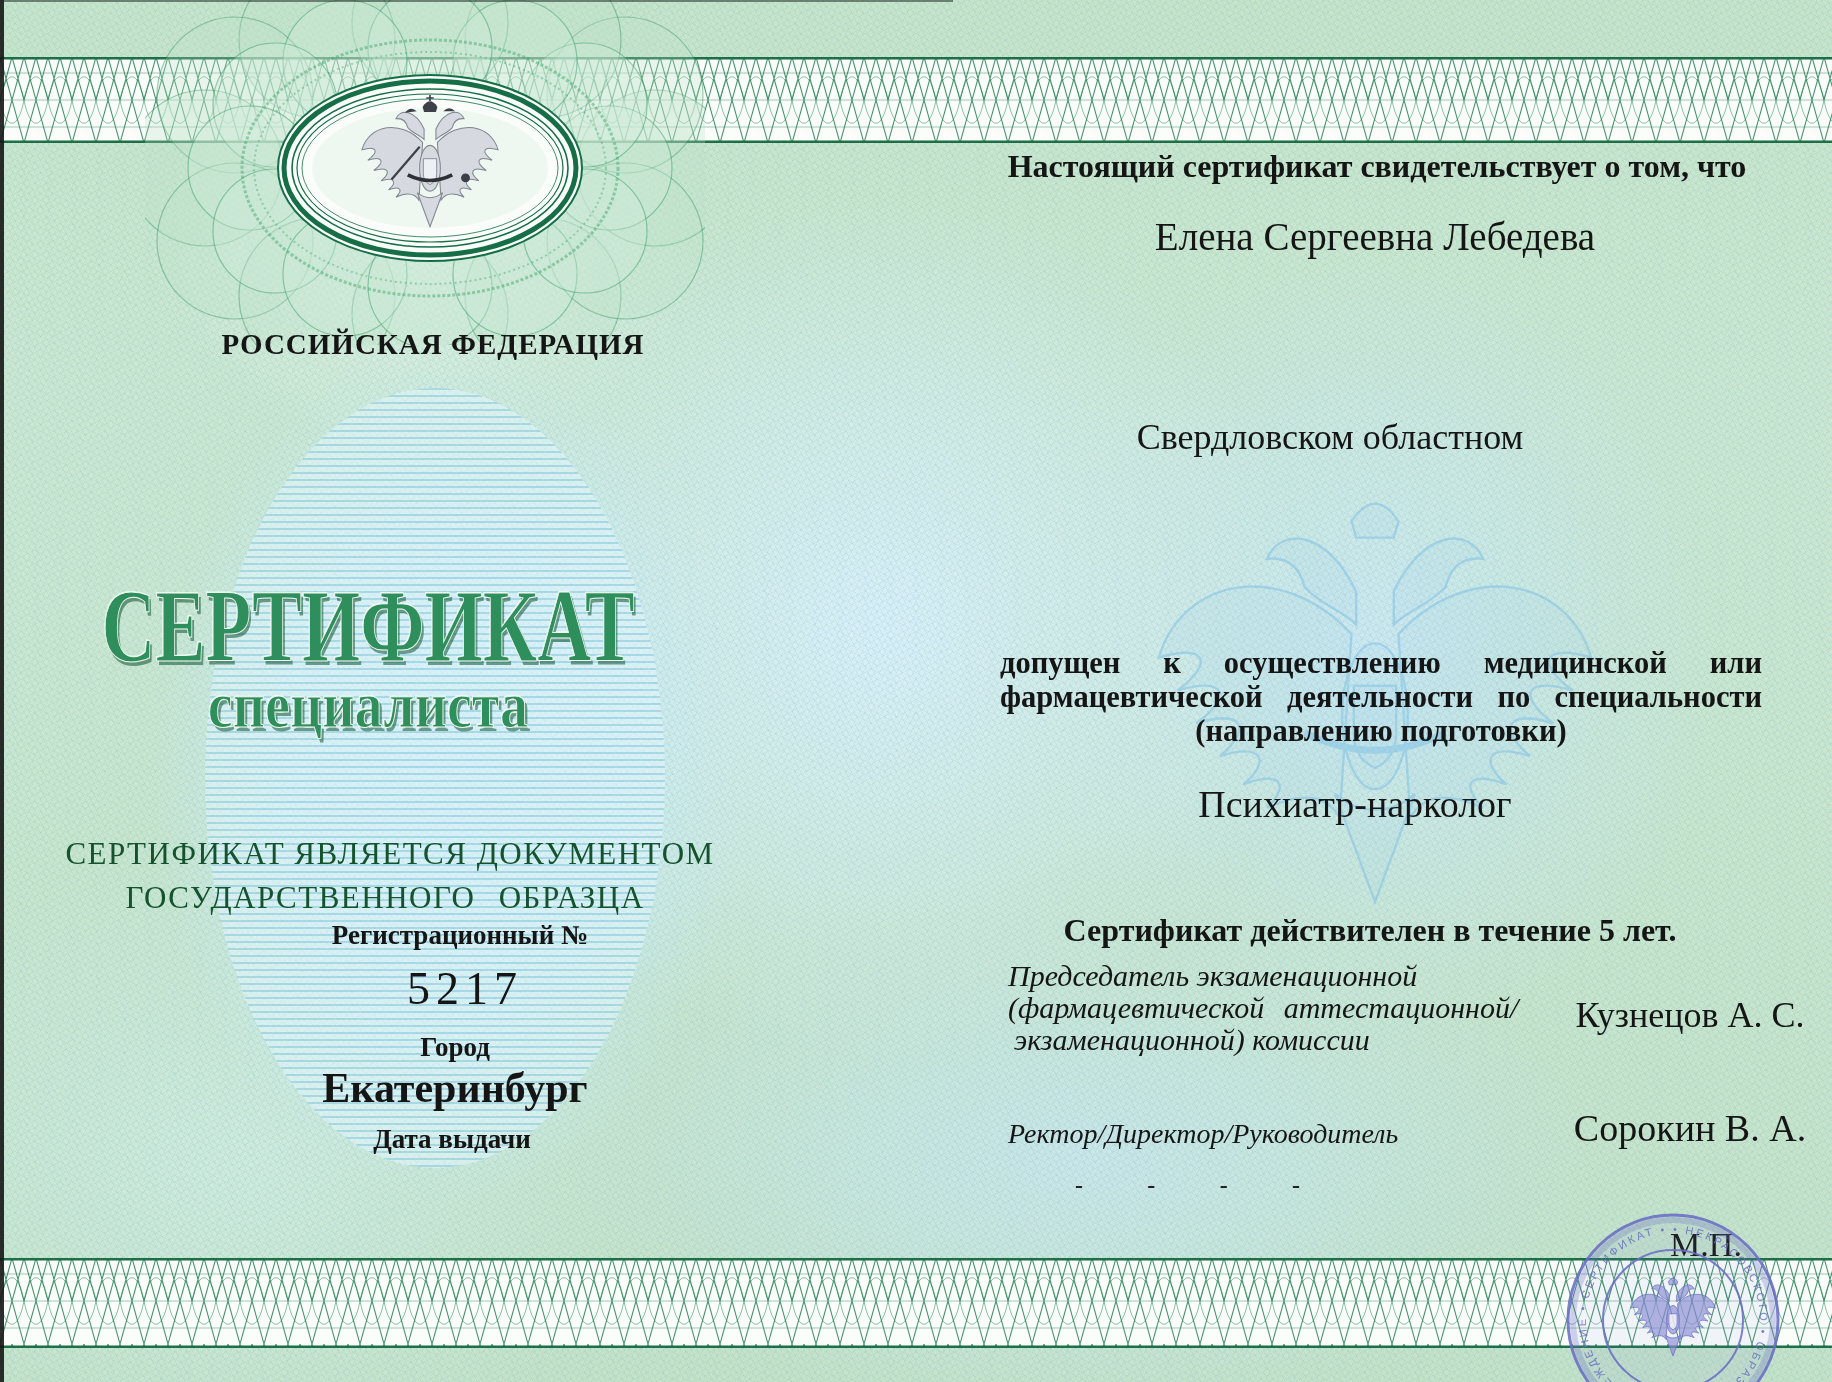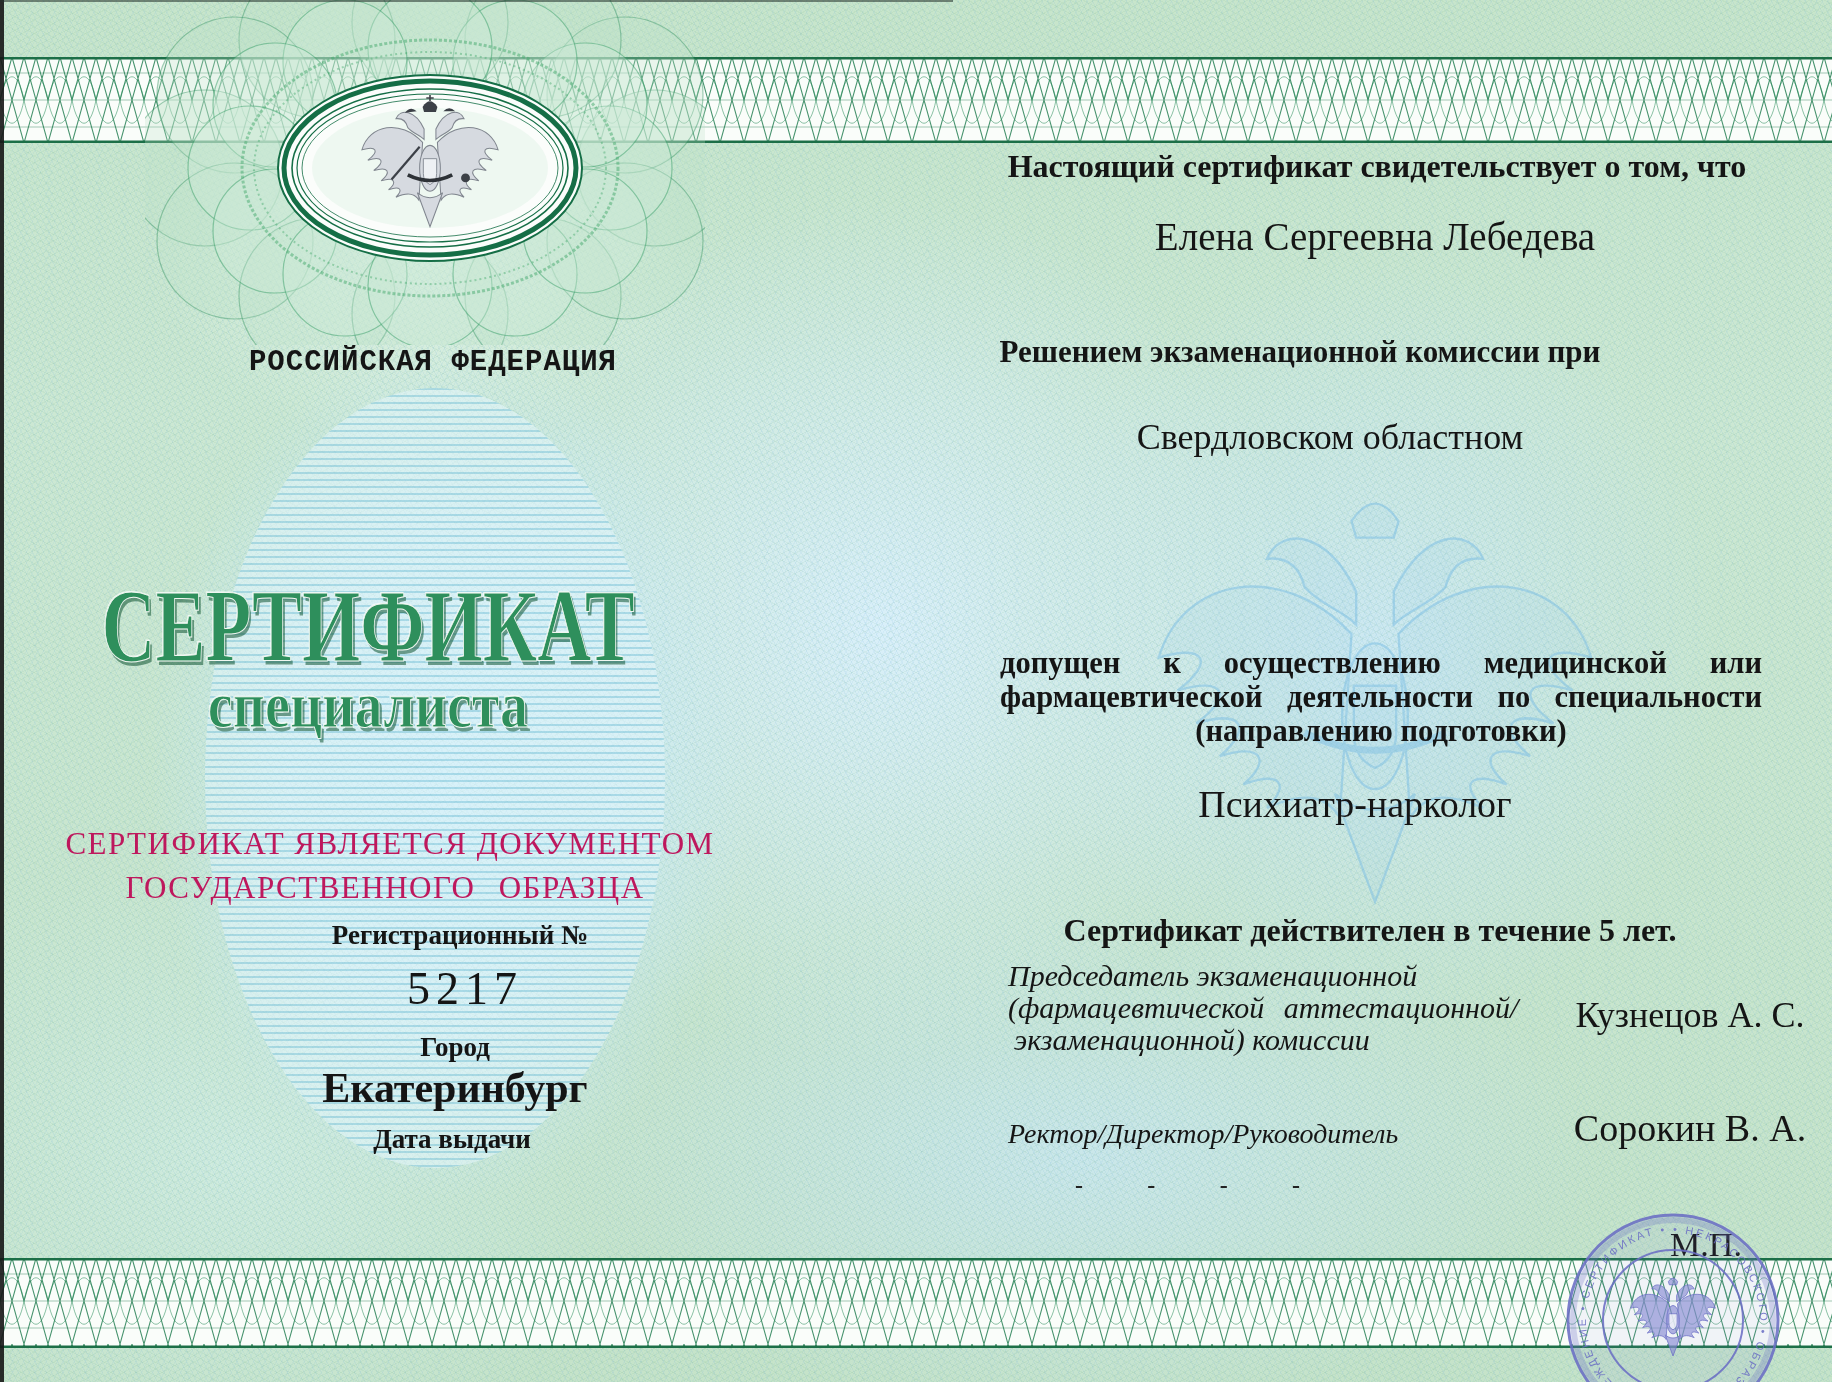--- a/index.html
+++ b/index.html
@@ -35,21 +35,21 @@
   .band{position:absolute;left:0;width:1832px;}
   .band.top{top:57px;height:86px;}
   .band.bottom{top:1258px;height:90px;}
   .oval-waves{
     position:absolute;left:205px;top:388px;width:460px;height:780px;border-radius:50%;
     background-color:rgba(228,246,251,.55);
     background-image:repeating-linear-gradient(180deg, rgba(58,163,196,.30) 0 2px, rgba(255,255,255,0) 2px 7px);
   }
   .wm{position:absolute;opacity:.55;}
   .t{position:absolute;white-space:nowrap;transform:translateX(-50%);}
-  .green{color:#be185d;}
+  .green{color:#14532d;margin-top:10px;}
   .country{font-size:29px;font-weight:700;letter-spacing:1px;}
   .title-main{
     font-size:104px;font-weight:700;line-height:1;color:#2e8f5c;
     transform:translateX(-50%) scaleX(.72);
     -webkit-text-stroke:1px #f0f7f1;
     text-shadow:3px 4px 0 rgba(14,84,50,.55), -1px -1px 0 rgba(255,255,255,.75);
   }
   .title-sub{
     font-size:66px;font-weight:700;line-height:1;color:#2e8f5c;
     transform:translateX(-50%) scaleX(.85);
@@ -176,39 +176,38 @@
       <path d="M-10,-88 q10,-15 20,0 l-2,7 h-16 Z" fill="#3c4047"></path>
       <path d="M0,-96 v-8 M-5,-100 h10" stroke="#3c4047" stroke-width="2.2" fill="none"></path>
       <path d="M-34,-80 q8,-10 16,-2 Z M18,-82 q8,-8 16,0 Z" fill="#3c4047"></path>
       <path d="M-14,-34 L-52,10" stroke="#3c4047" stroke-width="3" fill="none"></path>
       <circle cx="48" cy="8" r="6" fill="#3c4047"></circle>
       <path d="M-9,-18 h18 v20 q0,11 -9,15 q-9,-4 -9,-15 Z" fill="#eef1f4" stroke="#80868f" stroke-width="1.2"></path>
       <path d="M-30,4 q30,15 60,0" fill="none" stroke="#2e3237" stroke-width="5"></path>
     </g>
   </svg>
 
-  <div class="t country" style="left:433px;top:346px;font-family:Liberation Mono, monospace;">РОССИЙСКАЯ ФЕДЕРАЦИЯ</div>
+  <div class="t country" style="left:433px;top:328px;">РОССИЙСКАЯ ФЕДЕРАЦИЯ</div>
 
   <div class="t title-main" style="left:368px;top:574px;">СЕРТИФИКАТ</div>
   <div class="t title-sub" style="left:368px;top:672px;">специалиста</div>
 
   <div class="t statement green" style="left:390px;top:826px;">СЕРТИФИКАТ ЯВЛЯЕТСЯ ДОКУМЕНТОМ</div>
   <div class="t statement green" style="left:385px;top:870px;word-spacing:14px;">ГОСУДАРСТВЕННОГО ОБРАЗЦА</div>
 
   <div class="t small-label" style="left:460px;top:920px;">Регистрационный №</div>
   <div class="t reg-number" style="left:465px;top:962px;">5217</div>
 
   <div class="t small-label" style="left:455px;top:1032px;">Город</div>
   <div class="t city-value" style="left:455px;top:1064px;font-weight:bold;">Екатеринбург</div>
 
   <div class="t small-label" style="left:452px;top:1124px;">Дата выдачи</div>
 
   <div class="t intro" style="left:1377px;top:148px;">Настоящий сертификат свидетельствует о том, что</div>
   <div class="t holder" style="left:1375px;top:214px;">Елена Сергеевна Лебедева</div>
-  <div class="t decision" style="left:1300px;top:334px;">Решением экзаменационной комиссии при</div>
   <div class="t institution" style="left:1330px;top:416px;">Свердловском областном</div>
 
   <div class="admission">
     <div class="just">допущен к осуществлению медицинской или</div>
     <div class="just">фармацевтической деятельности по специальности</div>
     <div class="cen">(направлению подготовки)</div>
   </div>
 
   <div class="t specialty" style="left:1355px;top:782px;">Психиатр-нарколог</div>
   <div class="t validity" style="left:1370px;top:912px;">Сертификат действителен в течение 5 лет.</div>

